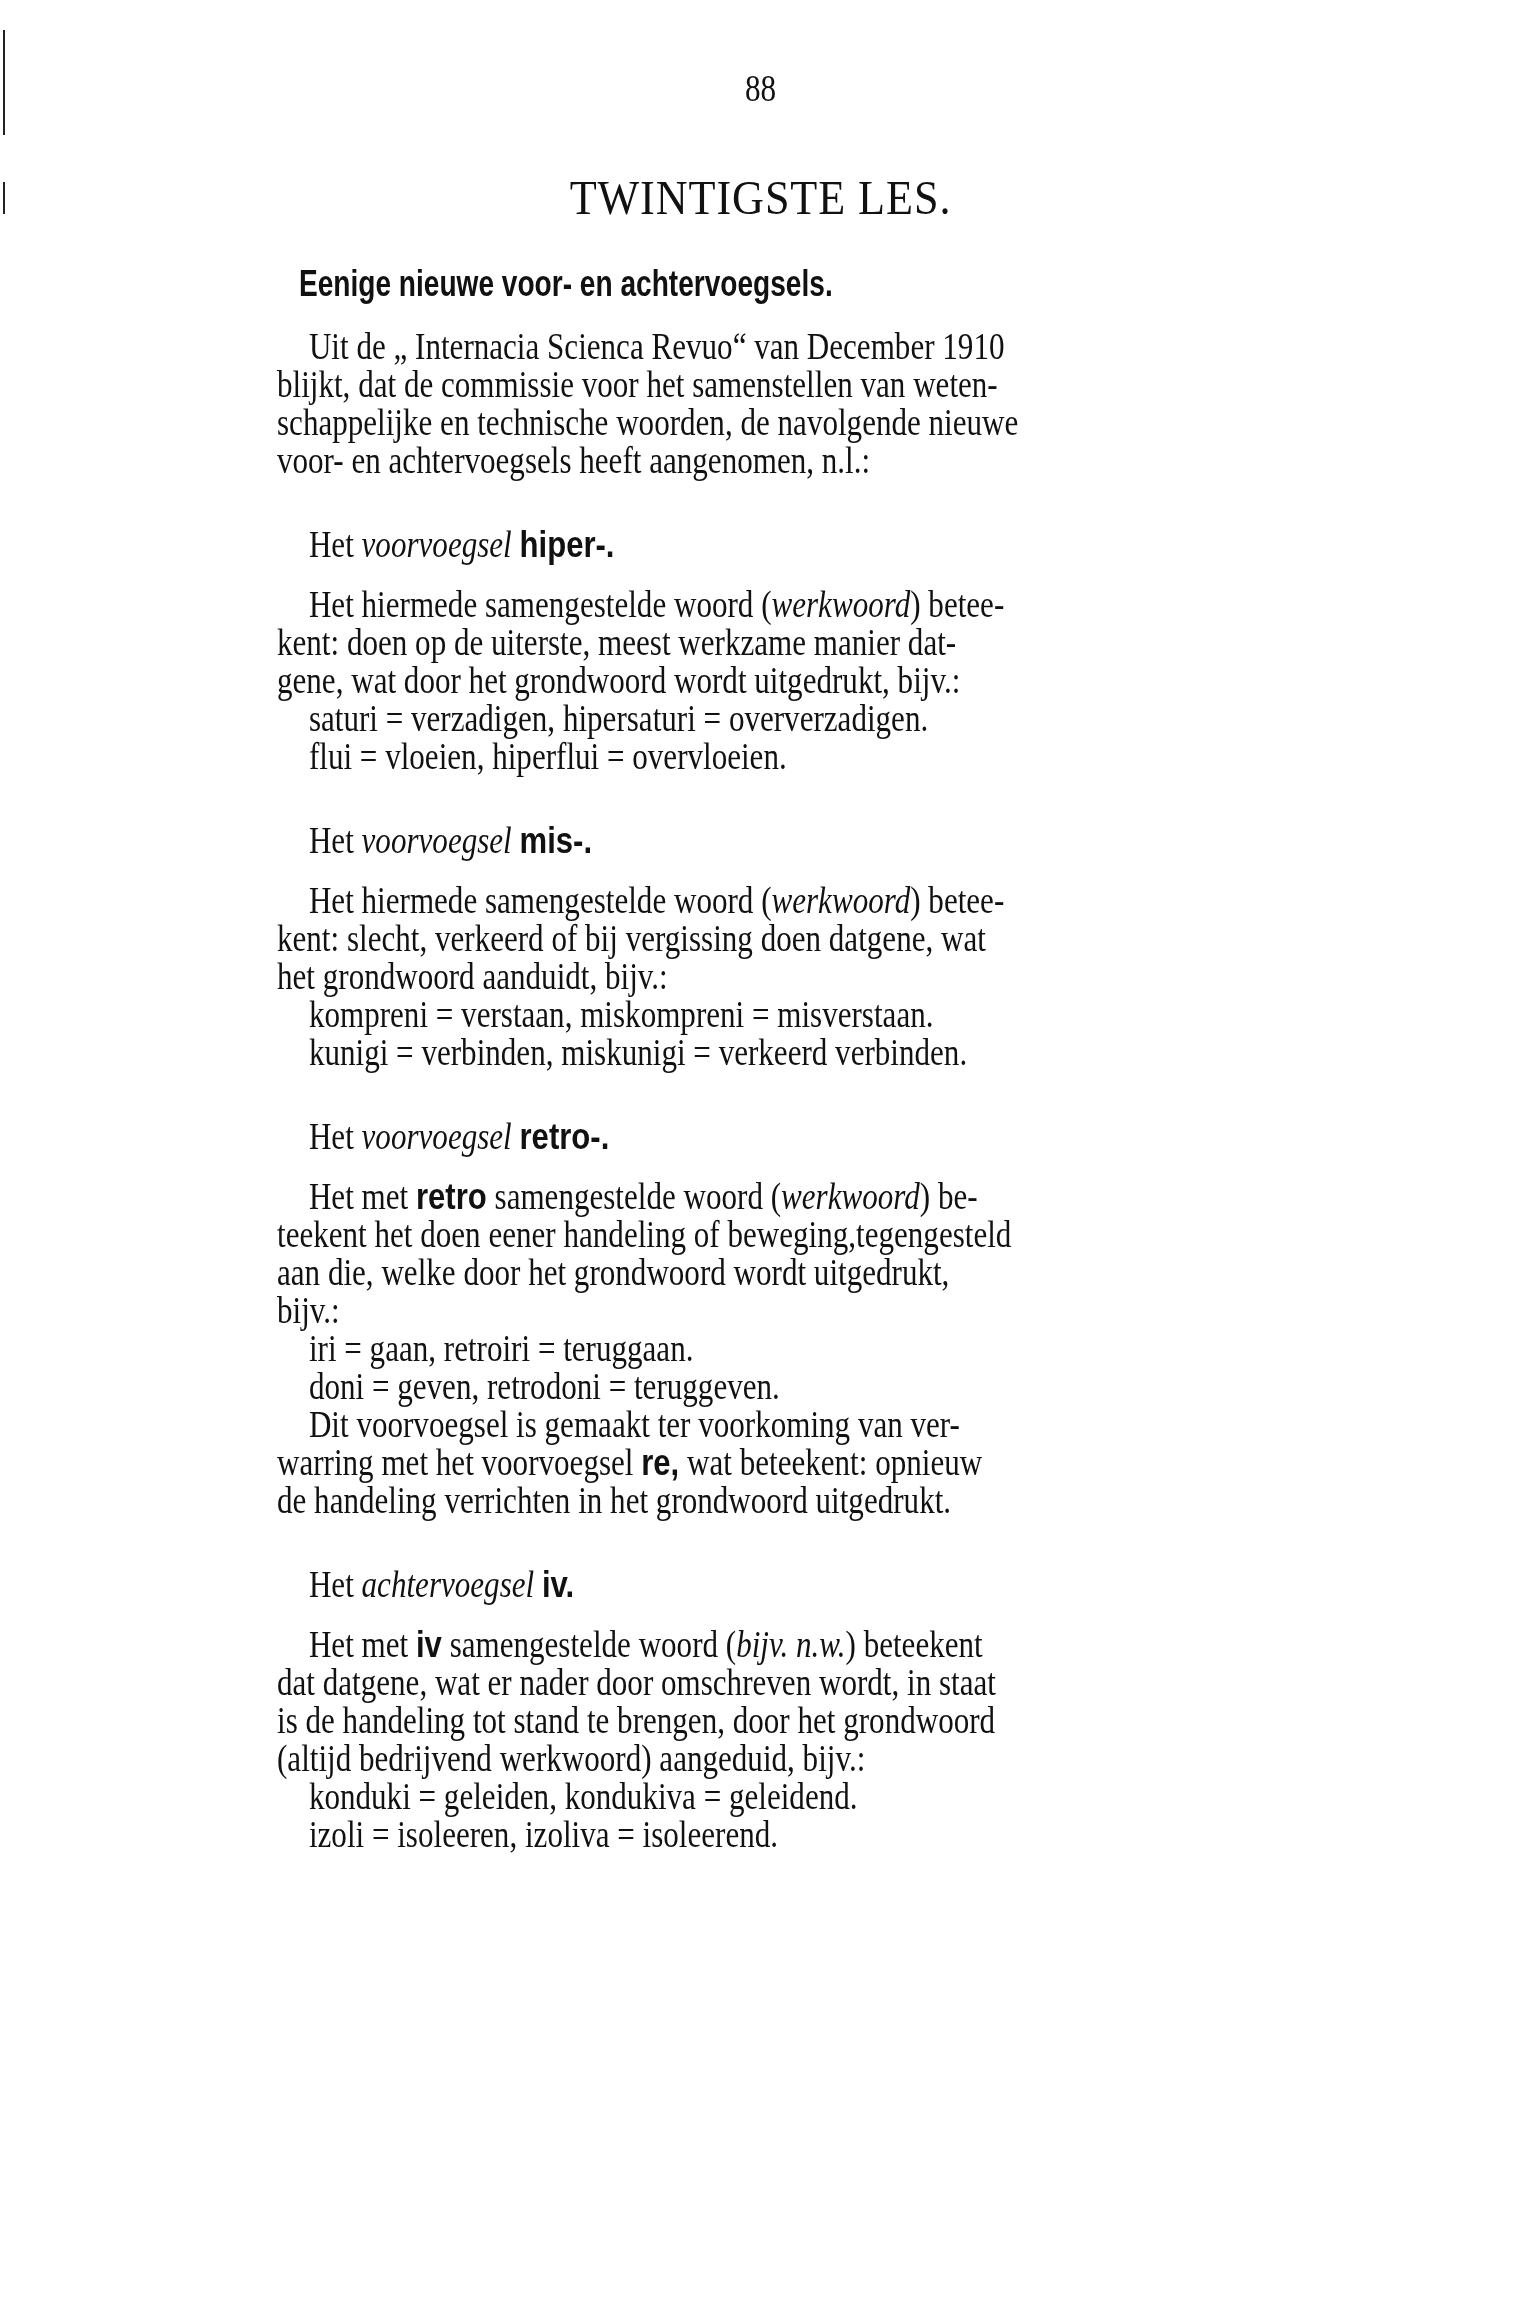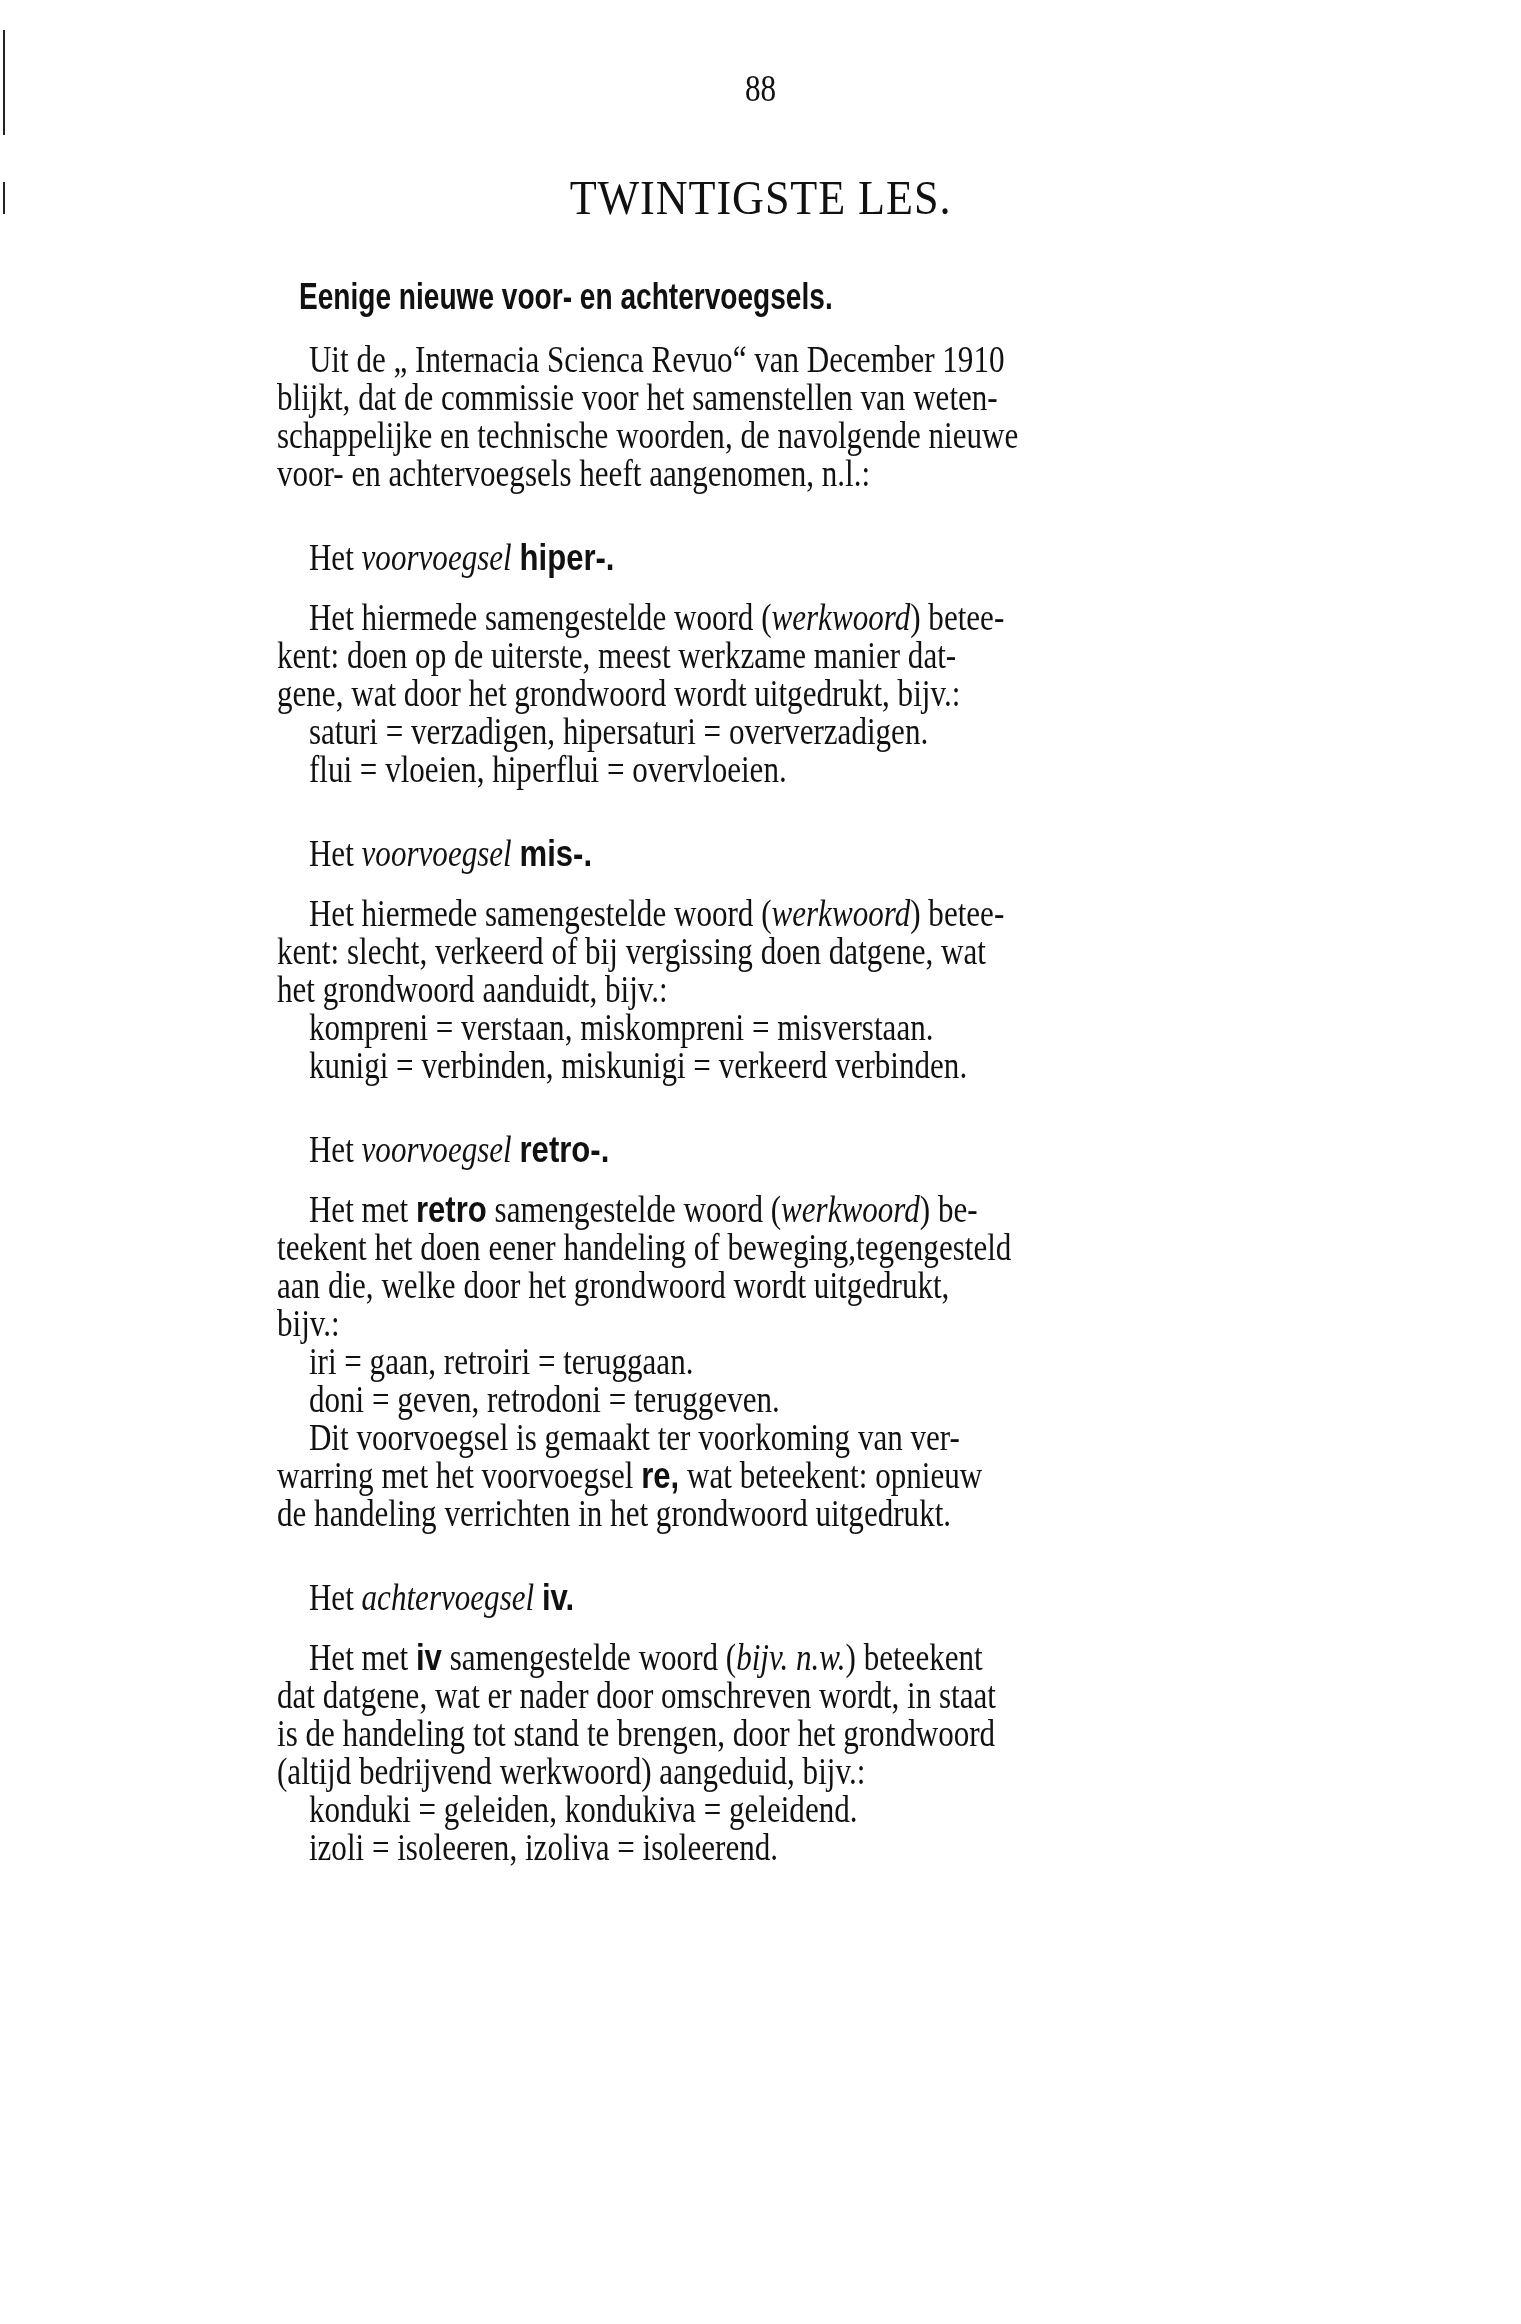--- a/index.html
+++ b/index.html
@@ -12,21 +12,21 @@
   .page-number {
     position: absolute; top: 66px; left: 0; width: 1521px; text-align: center;
     font-size: 38px; letter-spacing: 0px; transform: scaleX(0.82);
   }
   .chapter-title {
     position: absolute; top: 170px; left: 0; width: 1521px; text-align: center;
     font-size: 48px; letter-spacing: 1px; font-weight: normal;
     transform: scaleX(0.92);
   }
   .content {
-    position: absolute; left: 277px; top: 275px; width: 1075px;
+    position: absolute; left: 277px; top: 262px; width: 1075px;
   }
   .line {
     font-size: 37px; line-height: 38px; height: 38px;
     white-space: nowrap; transform-origin: left center;
     display: block;
   }
   .sub {
     font-family: "Liberation Sans", "DejaVu Sans", sans-serif;
     font-weight: bold; font-size: 36px; height: 44px; line-height: 44px;
     transform: scaleX(0.78);

